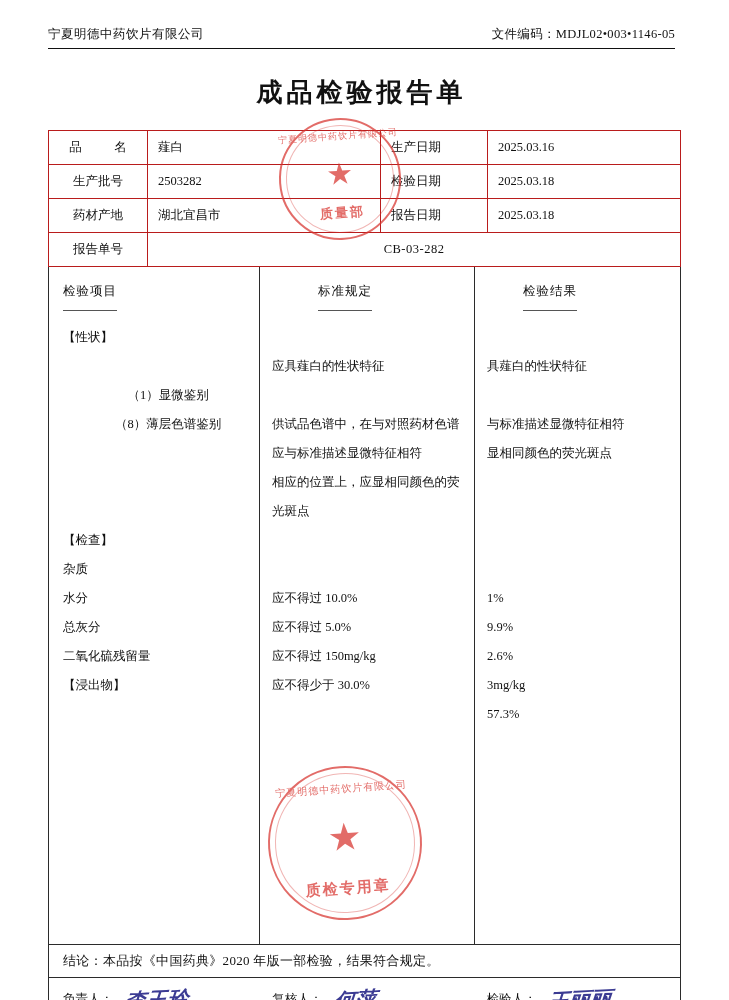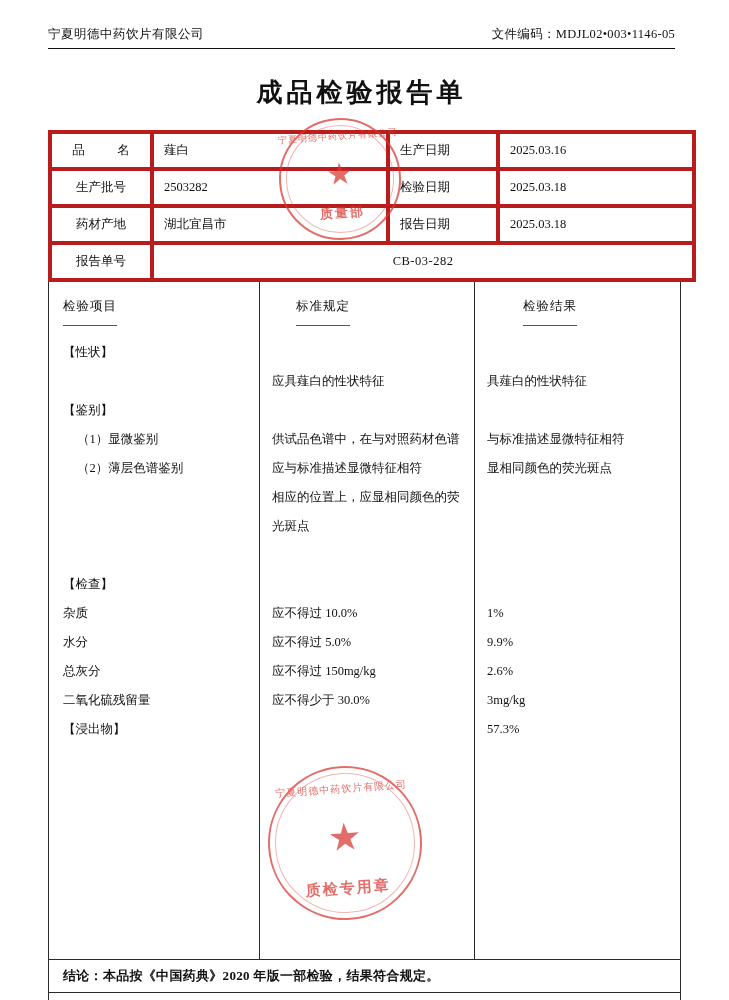--- a/index.html
+++ b/index.html
@@ -44,21 +44,21 @@
   }
 
   
   table.main {
     width: 633px;
     border-collapse: collapse;
     table-layout: fixed;
     font-size: 12.5px;
   }
   table.main td {
-    border: 4px solid #b91c1c;
+    border: 1px solid #b91c1c;
     padding: 6px 10px;
     vertical-align: middle;
     height: 21px;
   }
   .lbl {
     width: 78px;
     text-align: center;
     white-space: nowrap;
   }
   .lbl.spaced {
@@ -99,42 +99,41 @@
   .col-res  { width: 206px; padding: 14px 0 0 12px; border-left: 1px solid #2b2b2b; }
 
   .colhead {
     font-size: 12.5px;
     letter-spacing: 1px;
     border-bottom: 1px solid #555;
     display: inline-block;
     padding-bottom: 10px;
     margin-bottom: 12px;
   }
-  .colhead.std  { margin-left: 24px; }
+  .colhead.std  { margin-left: 46px; }
   .colhead.res  { margin-left: 36px; }
 
   .line {
     font-size: 12.5px;
     line-height: 29px;
     height: 29px;
     white-space: nowrap;
   }
   .line.blank { color: transparent; }
-  .indent { padding-left: 14px; }
+  .indent { padding-left: 14px; text-align: center; }
 
   
   .conclusion {
     width: 633px;
     box-sizing: border-box;
     border: 1px solid #2b2b2b;
     border-top: none;
     font-size: 13px;
     padding: 7px 0 7px 14px;
     letter-spacing: 0.3px;
-    font-weight: bold;
   }
   .sign-row {
     width: 633px;
     box-sizing: border-box;
     border: 1px solid #2b2b2b;
     border-top: none;
     height: 44px;
     display: flex;
     align-items: center;
     font-size: 12.5px;
@@ -263,23 +262,22 @@
   </tbody>
     </table>
 
   <div class="results-wrap">
     <div class="results-grid">
       <div class="col col-item">
         <div class="colhead">检验项目</div>
         <div id="col-item-lines">
             <div class="line">【性状】</div>
             <div class="line blank">&nbsp;</div>
-            <div class="line">【鉴别】</div>
             <div class="line indent">（1）显微鉴别</div>
-            <div class="line indent">（2）薄层色谱鉴别</div>
+            <div class="line indent">（8）薄层色谱鉴别</div>
             <div class="line blank">&nbsp;</div>
             <div class="line blank">&nbsp;</div>
             <div class="line blank">&nbsp;</div>
             <div class="line">【检查】</div>
             <div class="line">杂质</div>
             <div class="line">水分</div>
             <div class="line">总灰分</div>
             <div class="line">二氧化硫残留量</div>
             <div class="line">【浸出物】</div>
           </div>

